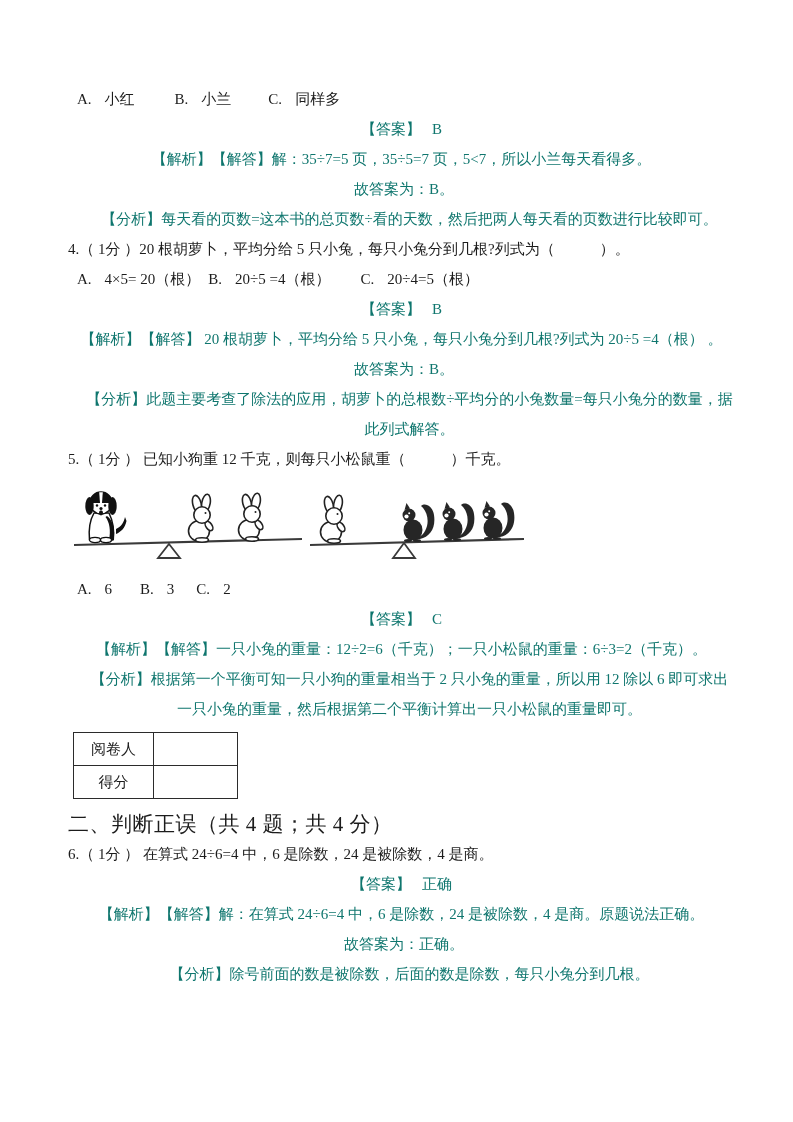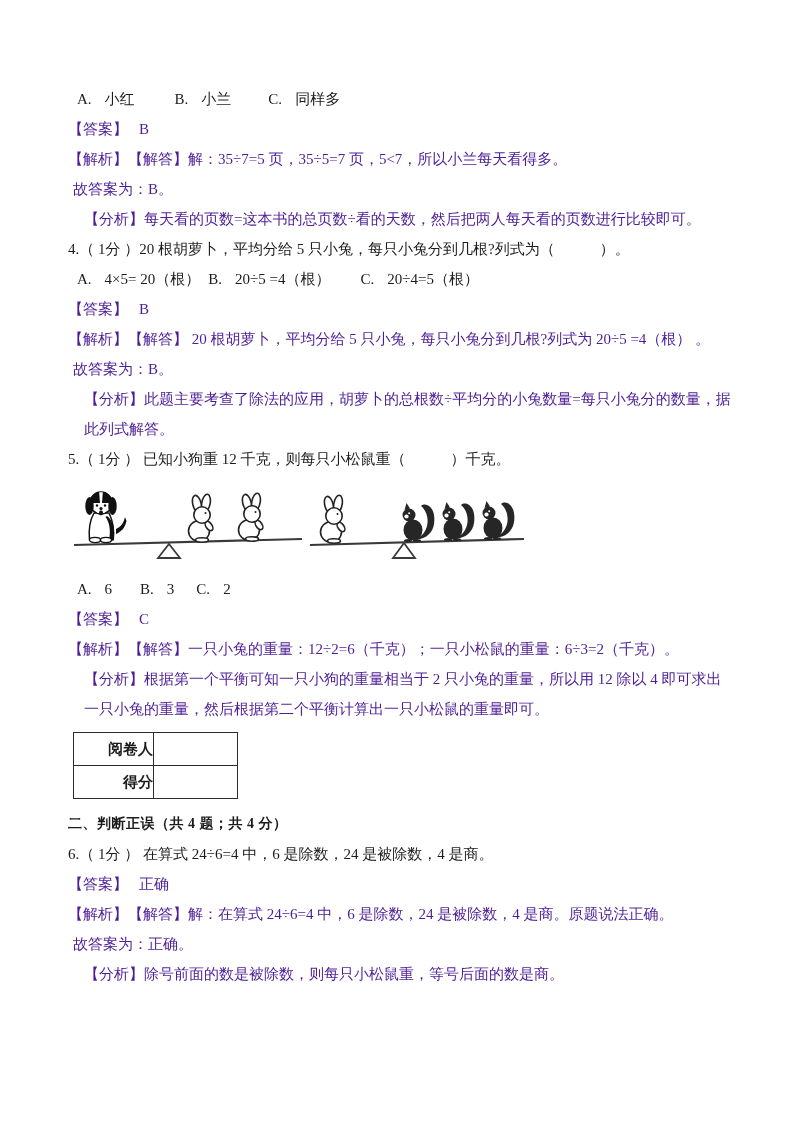--- a/index.html
+++ b/index.html
@@ -8,35 +8,35 @@
     position: relative;
     width: 793px; height: 1122px;
     background: #ffffff;
     padding: 84px 58px 14px 68px;
     font-family: "Liberation Serif", "DejaVu Serif", serif;
     font-size: 15px;
     color: #1c1c1c;
     overflow: hidden;
   }
   p.line { margin: 0; line-height: 30px; white-space: normal; }
-  .red { color: #4c1d95; }
+  .red { color: #0f766e; text-align: center; }
   .indent-s { padding-left: 5px; }   
   .indent-m { padding-left: 16px; }  
   .indent-o { padding-left: 9px; }   
   .opt { display: inline-block; }
   .opt .lbl { display: inline-block; margin-right: 13px; }
   .ans-val { margin-left: 11px; }
-  .section-title { font-weight: bold; font-size: 14px; letter-spacing: .5px; }
+  .section-title { font-weight: normal; font-size: 21px; letter-spacing: .5px; }
   .figure-wrap { margin: 6px 0 6px 4px; height: 88px; }
   
   table.score { border-collapse: collapse; margin: 8px 0 10px 5px; }
   table.score td {
     border: 1.5px solid #2b2b2b;
-    height: 33px; padding: 0; text-align: right; vertical-align: middle;
-    font-weight: bold; font-size: 15px;
+    height: 33px; padding: 0; text-align: center; vertical-align: middle;
+    font-weight: normal; font-size: 15px;
   }
   td.tl { width: 80px; }
   td.tv { width: 84px; font-weight: normal; }
 </style>
 </head>
 <body>
 
 <div class="page">
 
   <p class="line indent-o">
@@ -115,36 +115,36 @@
         <use href="#squirrel-shape" xlink:href="#squirrel-shape" x="408" y="18"></use>
       </g>
     </svg>
   </div>
 
   <p class="line indent-o">
     <span class="opt" style="margin-right:28px"><span class="lbl">A.</span><span>6</span></span><span class="opt" style="margin-right:22px"><span class="lbl">B.</span><span>3</span></span><span class="opt"><span class="lbl">C.</span><span>2</span></span>
   </p>
   <p class="line red"><span>【答案】</span><span class="ans-val">C</span></p>
   <p class="line red"><span>【解析】【解答】</span><span>一只小兔的重量：12÷2=6（千克）；一只小松鼠的重量：6÷3=2（千克）。</span></p>
-  <p class="line red indent-m"><span>【分析】</span><span>根据第一个平衡可知一只小狗的重量相当于 2 只小兔的重量，所以用 12 除以 4 即可求出一只小兔的重量，然后根据第二个平衡计算出一只小松鼠的重量即可。</span></p>
+  <p class="line red indent-m"><span>【分析】</span><span>根据第一个平衡可知一只小狗的重量相当于 2 只小兔的重量，所以用 12 除以 6 即可求出一只小兔的重量，然后根据第二个平衡计算出一只小松鼠的重量即可。</span></p>
 
   <table class="score">
     <tbody>
         <tr>
       <td class="tl">阅卷人</td>
       <td class="tv"></td>
     </tr>
     <tr>
       <td class="tl">得分</td>
       <td class="tv"></td>
     </tr>
   </tbody>
     </table>
 
   <p class="line section-title">二、判断正误（共 4 题；共 4 分）</p>
 
   <p class="line">6.（ 1分 ） 在算式 24÷6=4 中，6 是除数，24 是被除数，4 是商。</p>
   <p class="line red"><span>【答案】</span><span class="ans-val">正确</span></p>
   <p class="line red"><span>【解析】【解答】</span><span>解：在算式 24÷6=4 中，6 是除数，24 是被除数，4 是商。原题说法正确。</span></p>
   <p class="line red indent-s">故答案为：正确。</p>
-  <p class="line red indent-m"><span>【分析】</span><span>除号前面的数是被除数，则每只小松鼠重，等号后面的数是商。</span></p>
+  <p class="line red indent-m"><span>【分析】</span><span>除号前面的数是被除数，后面的数是除数，每只小兔分到几根。</span></p>
 
 </div>
 
 </body></html>

